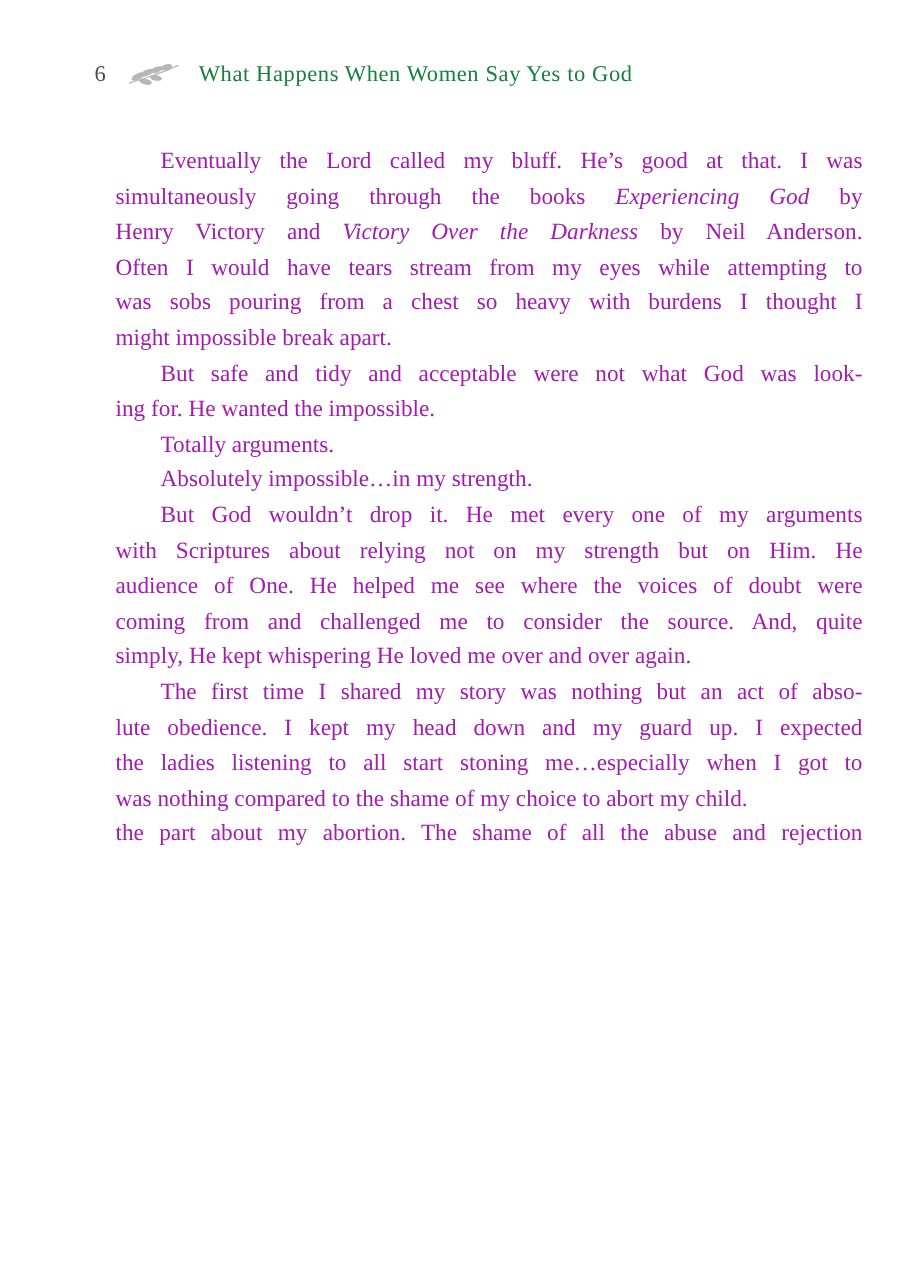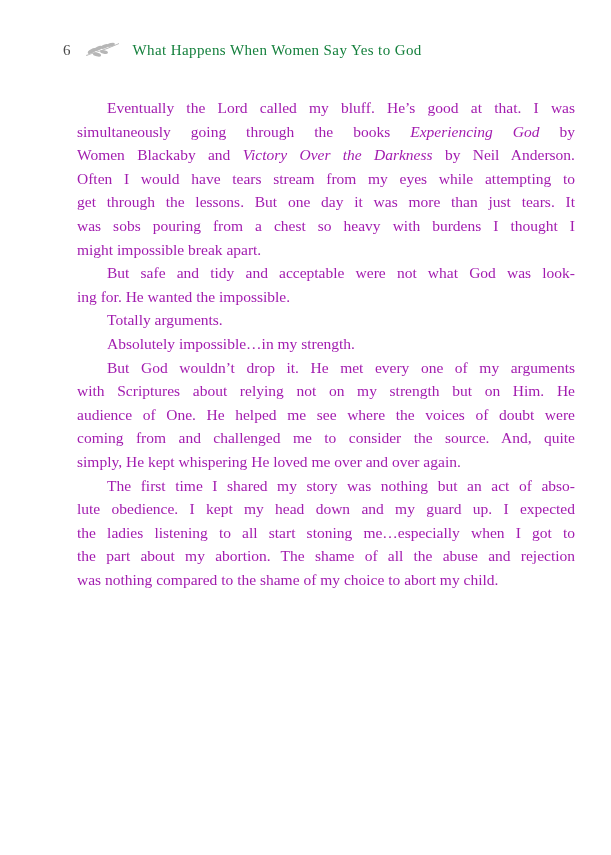--- a/index.html
+++ b/index.html
@@ -82,23 +82,22 @@
         <ellipse cx="21" cy="12" rx="4" ry="1.8" transform="rotate(10 21 12)"></ellipse>
       </g>
     </svg>
     <span class="running-title">What Happens When Women Say Yes to God</span>
   </div>
 
   <div class="body-text">
       <div class="para">
         <div class="line first"><span>Eventually the Lord called my bluff. He’s good at that. I was</span></div>
         <div class="line"><span>simultaneously going through the books </span><i>Experiencing God</i><span> by</span></div>
-        <div class="line"><span>Women Blackaby and </span><i>Victory Over the Darkness</i><span> by Neil Anderson.</span></div>
+        <div class="line"><span>Henry Victory and </span><i>Victory Over the Darkness</i><span> by Neil Anderson.</span></div>
         <div class="line"><span>Often I would have tears stream from my eyes while attempting to</span></div>
-        <div class="line"><span>get through the lessons. But one day it was more than just tears. It</span></div>
         <div class="line"><span>was sobs pouring from a chest so heavy with burdens I thought I</span></div>
         <div class="line last"><span>might impossible break apart.</span></div>
       </div>
       <div class="para">
         <div class="line first"><span>But safe and tidy and acceptable were not what God was look-</span></div>
         <div class="line last"><span>ing for. He wanted the impossible.</span></div>
       </div>
       <div class="para">
         <div class="line first last"><span>Totally arguments.</span></div>
       </div>
@@ -109,18 +108,18 @@
         <div class="line first"><span>But God wouldn’t drop it. He met every one of my arguments</span></div>
         <div class="line"><span>with Scriptures about relying not on my strength but on Him. He</span></div>
         <div class="line"><span>audience of One. He helped me see where the voices of doubt were</span></div>
         <div class="line"><span>coming from and challenged me to consider the source. And, quite</span></div>
         <div class="line last"><span>simply, He kept whispering He loved me over and over again.</span></div>
       </div>
       <div class="para">
         <div class="line first"><span>The first time I shared my story was nothing but an act of abso-</span></div>
         <div class="line"><span>lute obedience. I kept my head down and my guard up. I expected</span></div>
         <div class="line"><span>the ladies listening to all start stoning me…especially when I got to</span></div>
+        <div class="line last"><span>was nothing compared to the shame of my choice to abort my child.</span></div>
         <div class="line"><span>the part about my abortion. The shame of all the abuse and rejection</span></div>
-        <div class="line last"><span>was nothing compared to the shame of my choice to abort my child.</span></div>
       </div>
     </div>
 
 </div>
 
 </body></html>

